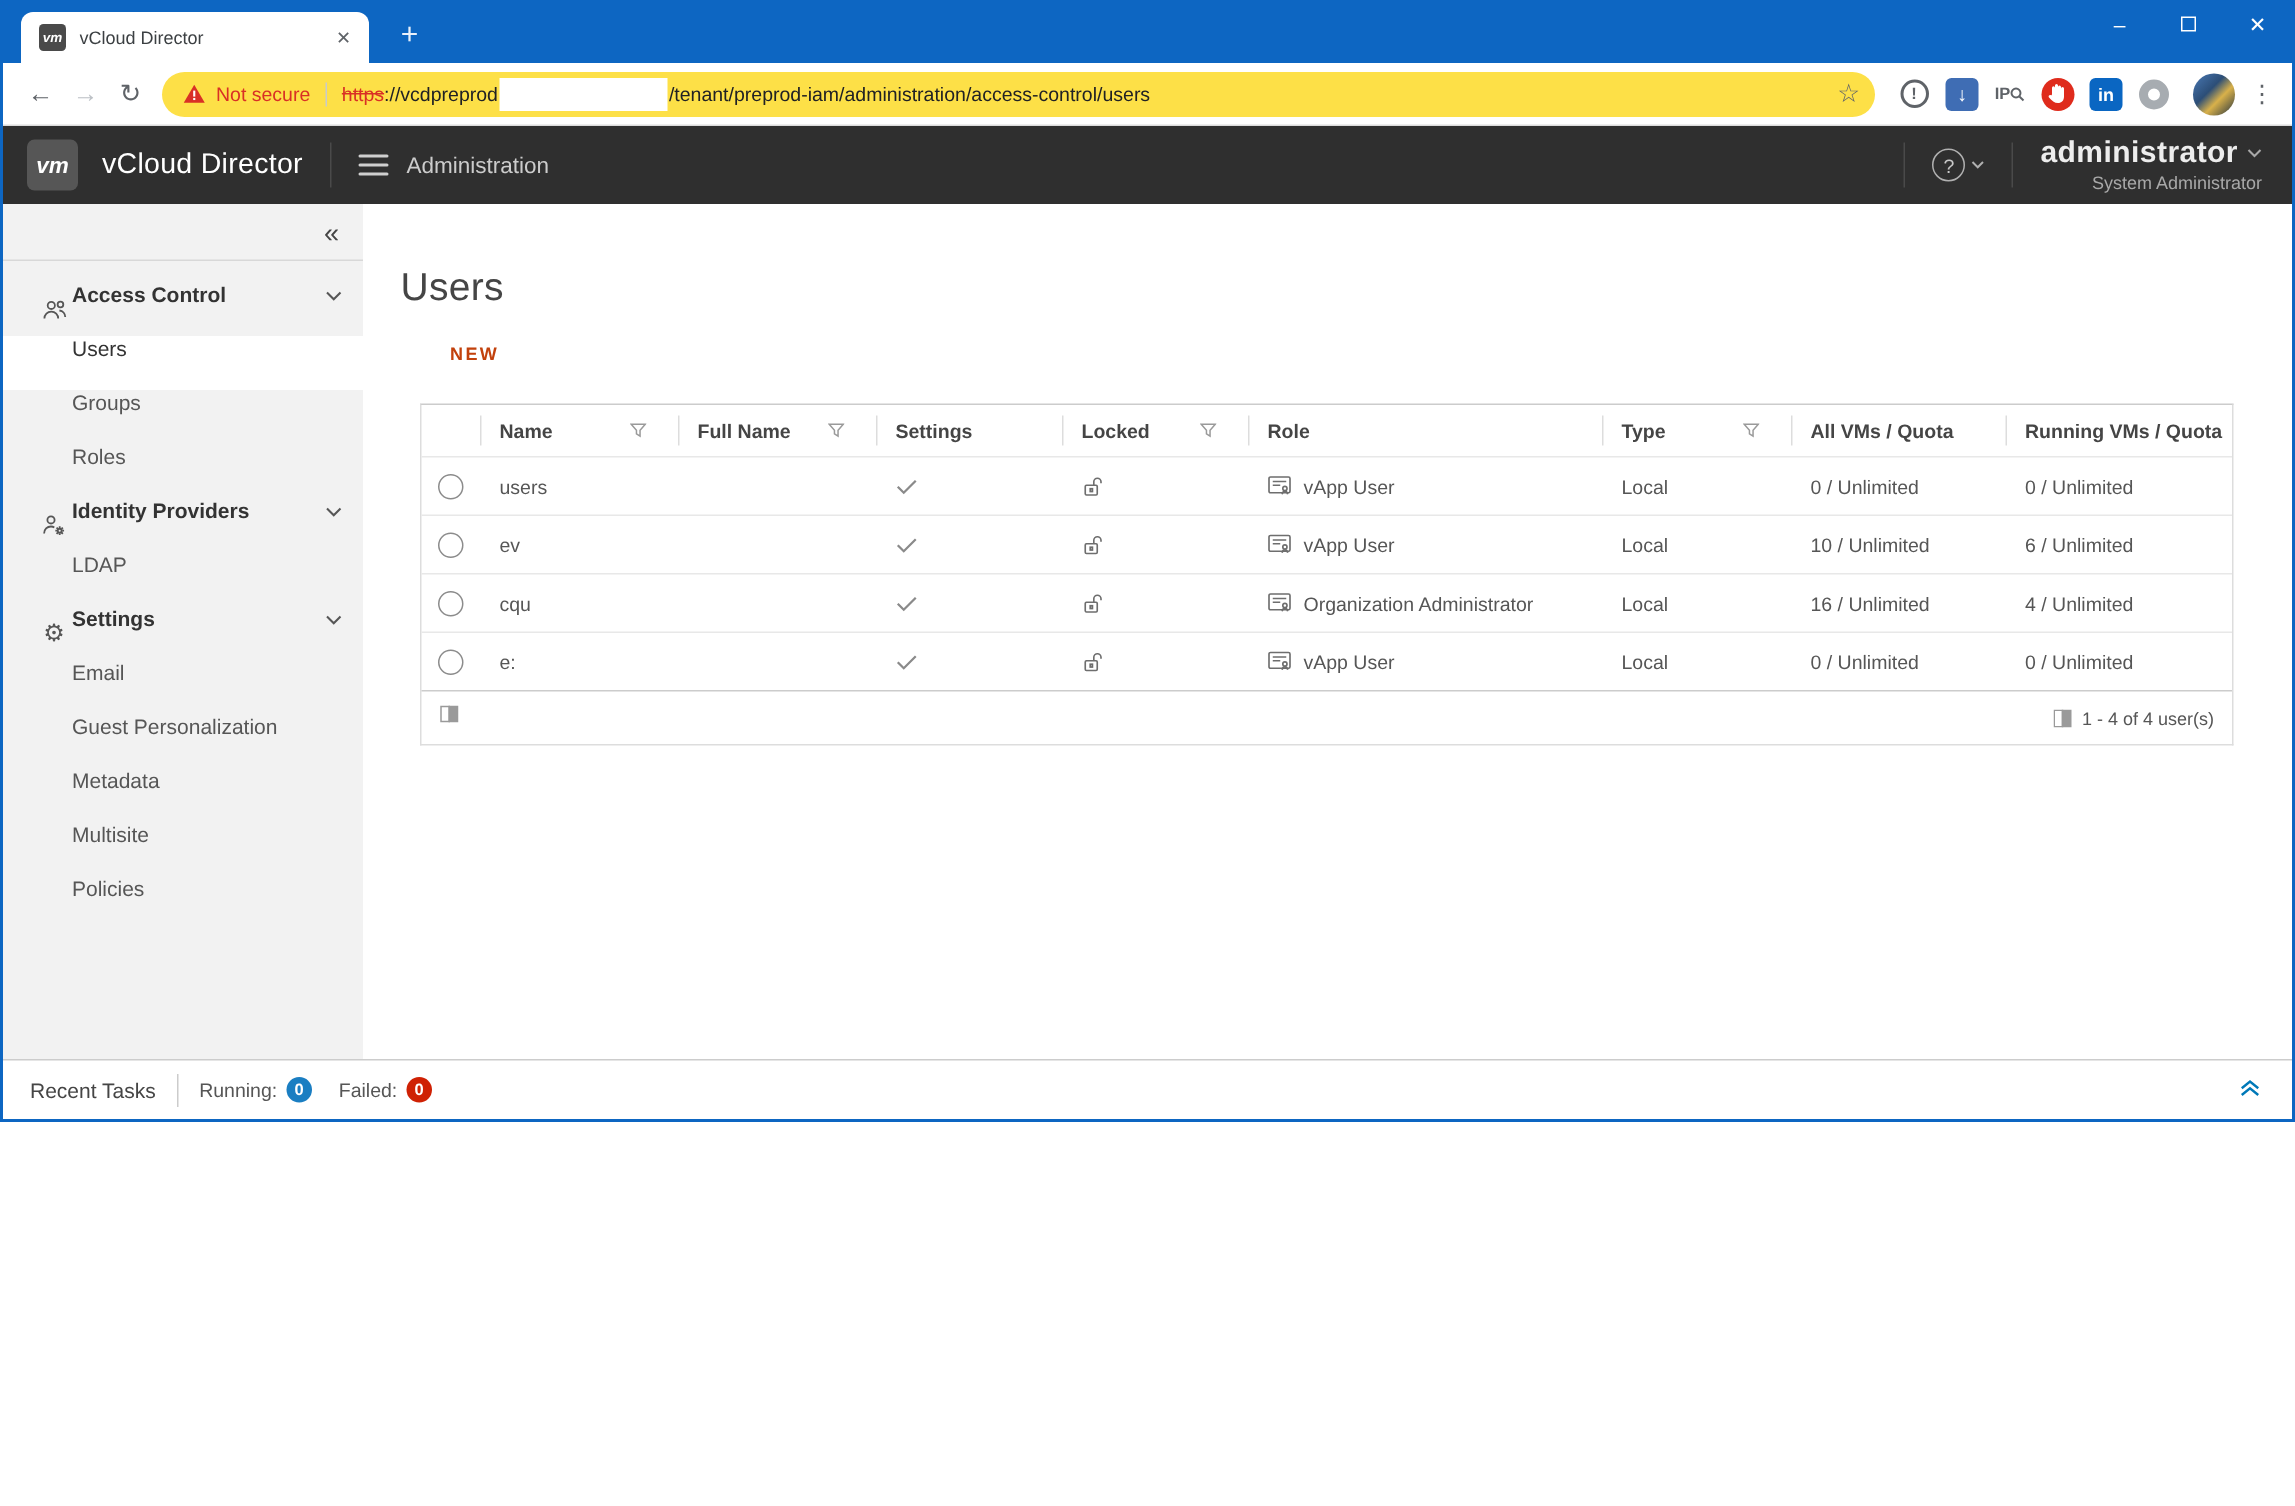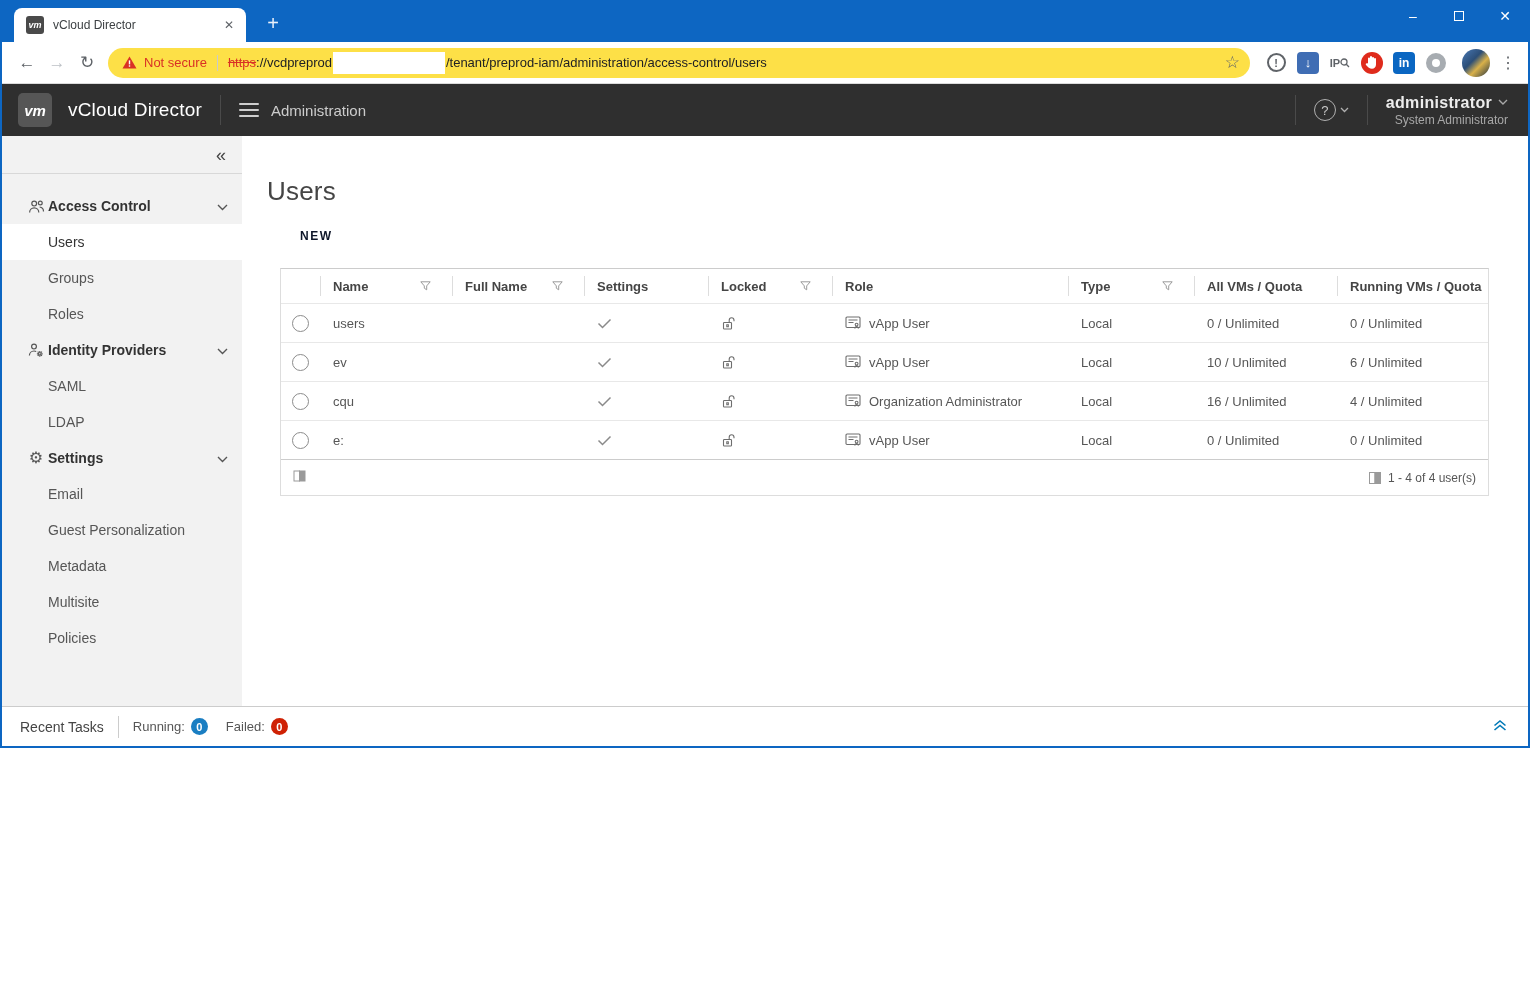--- a/index.html
+++ b/index.html
@@ -45,41 +45,41 @@
   .product { color:#fff; font-size:19px; font-weight:400; margin-left:16px; letter-spacing:.2px; }
   .hdr-div { width:1px; height:30px; background:#4a4a4a; margin:0 18px; }
   .hamburger { width:20px; display:flex; flex-direction:column; gap:4px; }
   .hamburger span { height:2px; background:#cfcfcf; border-radius:1px; }
   .section-name { color:#cccccc; font-size:15px; font-weight:500; margin-left:12px; }
   .hdr-right { margin-left:auto; display:flex; align-items:center; }
   .help-wrap { display:flex; align-items:center; gap:4px; }
   .help-circle { width:22px; height:22px; border:1.5px solid #b0b0b0; border-radius:50%; color:#c9c9c9; font-size:13px; display:flex; align-items:center; justify-content:center; }
   .user-block { text-align:right; margin:0 2px 0 0; }
   .user-top { display:flex; align-items:center; justify-content:flex-end; gap:6px; }
-  .user-name { color:#ededed; font-size:16px; font-weight:700; letter-spacing:.3px; }
+  .user-name { color:#ededed; font-size:20px; font-weight:700; letter-spacing:.3px; }
   .user-role { color:#a8a8a8; font-size:12px; margin-top:1px; }
 
   
   .bodyrow { flex:1; display:flex; min-height:0; }
   .sidebar { width:240px; background:#f2f2f2; flex:none; display:flex; flex-direction:column; }
   .collapse-strip { height:38px; display:flex; align-items:center; justify-content:flex-end; padding-right:16px; border-bottom:1px solid #d8d8d8; }
   .collapse-icon { font-size:18px; color:#454545; line-height:1; }
   .navlist { padding-top:14px; }
-  .nav-section, .nav-child { height:36px; display:flex; align-items:center; font-size:14px; color:#565656; position:relative; }
+  .nav-section, .nav-child { height:36px; display:flex; font-size:14px; color:#565656; position:relative; }
   .nav-section { font-weight:600; color:#333; }
   .nav-section .nicon { width:20px; margin-left:24px; display:flex; align-items:center; justify-content:center; color:#565656; }
   .nav-section .nlabel { margin-left:2px; }
   .nav-section .chev { position:absolute; right:14px; }
   .nav-child { padding-left:46px; }
   .nav-child.selected { background:#fff; color:#333; }
   .gear-glyph { font-size:16px; line-height:1; color:#565656; font-family:"DejaVu Sans", sans-serif; }
 
   .main { flex:1; background:#fff; min-width:0; padding:40px 39px 0 25px; }
   .page-title { font-size:26px; font-weight:300; color:#454545; letter-spacing:.2px; }
-  .new-btn { display:inline-block; margin:22px 0 0 33px; font-size:12px; font-weight:600; color:#0f172a; letter-spacing:1.6px; background:none; border:none; font-family:inherit; }
+  .new-btn { display:inline-block; margin:22px 0 0 33px; font-size:12px; font-weight:600; color:#c2410c; letter-spacing:1.6px; background:none; border:none; font-family:inherit; }
 
   
   .grid { margin:24px 0 0 13px; border:1px solid #ddd; border-top:1px solid #ccc; }
   .gh, .tr, .gfoot { display:grid; grid-template-columns:40px 132px 132px 124px 124px 236px 126px 143px 1fr; }
   .gh { height:34px; }
   .th { display:flex; align-items:center; font-size:13px; font-weight:600; color:#454545; padding-left:12px; position:relative; }
   .th::after { content:""; position:absolute; right:0; top:7px; bottom:7px; width:1px; background:#ddd; }
   .th:last-child::after { display:none; }
   .th .filter { margin-left:auto; margin-right:22px; }
   .tr { height:39px; border-top:1px solid #e8e8e8; }
@@ -237,21 +237,20 @@
                   <circle cx="11.8" cy="11.8" r="1.3"></circle>
                   <path d="M11.8 8.9v1.2M11.8 13.5v1.2M14.7 11.8h-1.2M10.1 11.8H8.9M13.9 9.7l-.9.9M10.6 13l-.9.9M9.7 9.7l.9.9M13 13l.9.9"></path>
                 </g>
               </svg>
           </span>
           <span class="nlabel">Identity Providers</span>
           <span class="chev"><svg width="11" height="7" viewBox="0 0 11 7">
                 <path d="M1 1l4.5 4.5L10 1" fill="none" stroke="#565656" stroke-width="1.4"></path>
               </svg></span>
         </div>
-        <div class="nav-child">SAML</div>
         <div class="nav-child">LDAP</div>
 
         <div class="nav-section">
           <span class="nicon">
               <span class="gear-glyph">⚙</span>
             </span>
           <span class="nlabel">Settings</span>
           <span class="chev"><svg width="11" height="7" viewBox="0 0 11 7">
                 <path d="M1 1l4.5 4.5L10 1" fill="none" stroke="#565656" stroke-width="1.4"></path>
               </svg></span>

